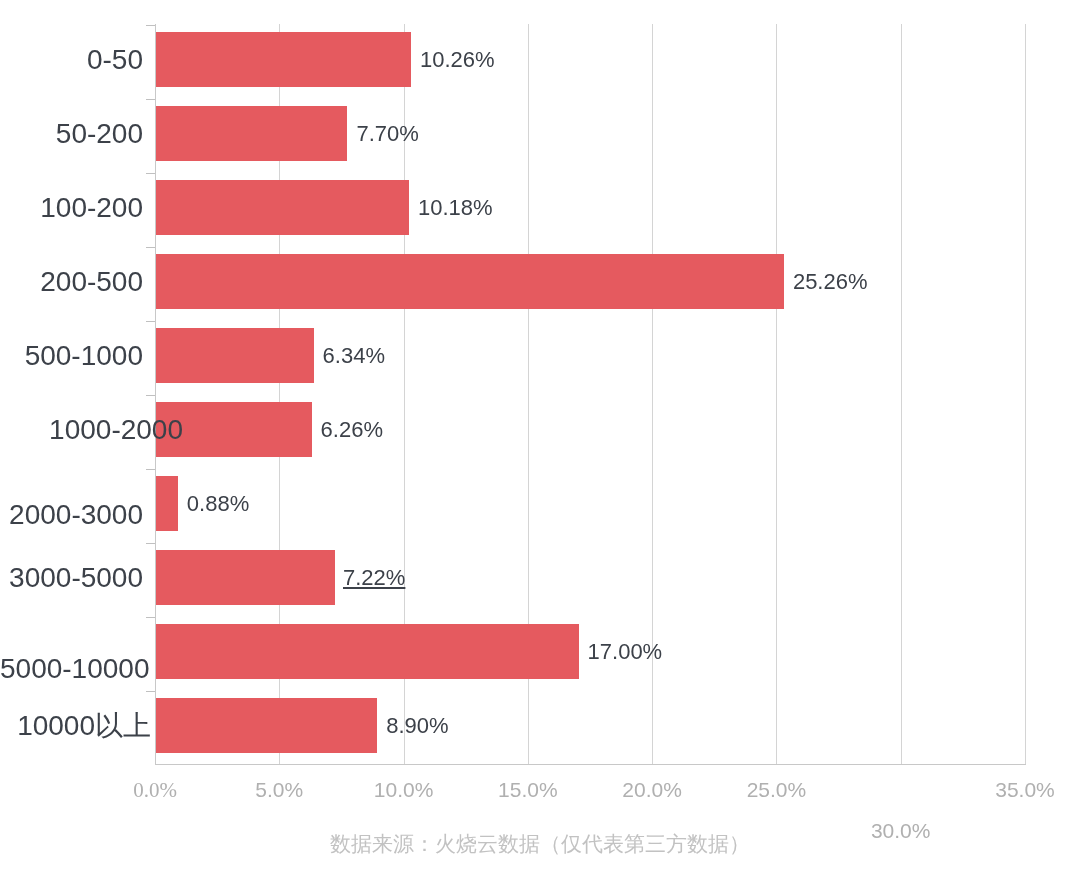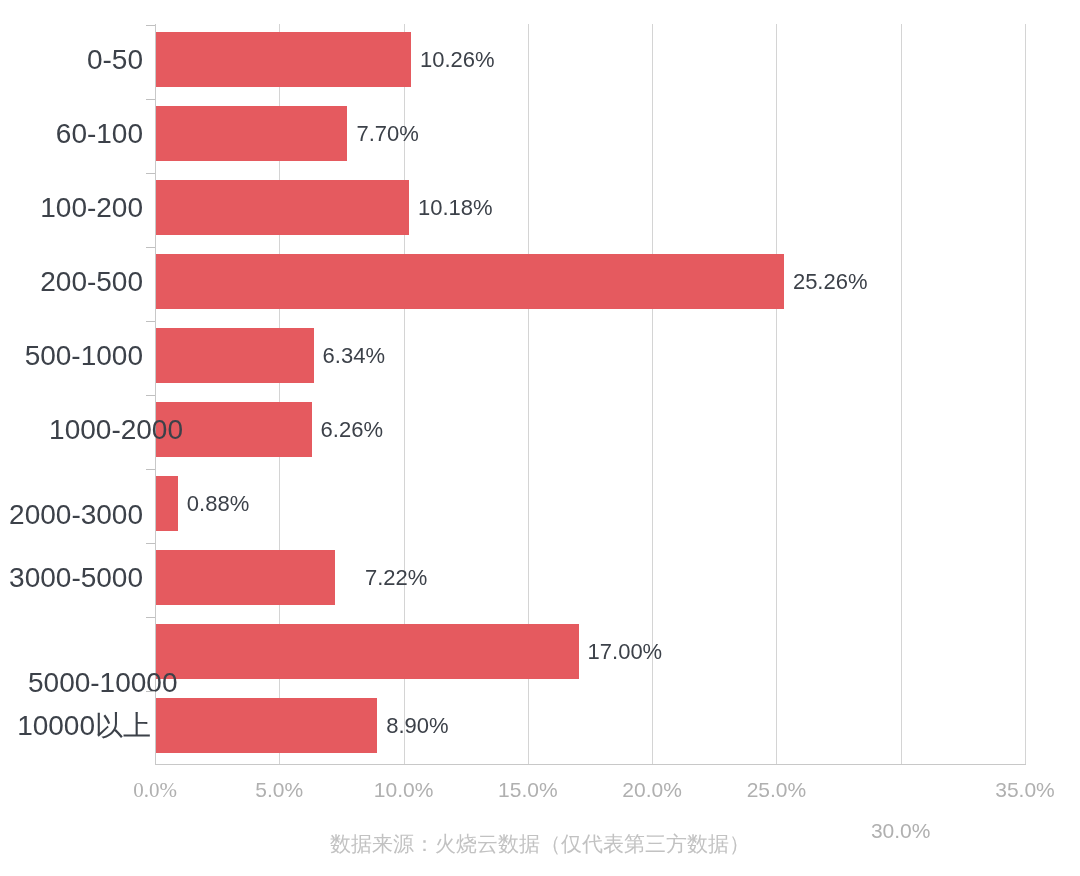--- a/index.html
+++ b/index.html
@@ -123,21 +123,21 @@
   <div class="axis-baseline"></div>
 
   <div id="series-layer">
       <div class="tick-mark" style="top: 25px;"></div>
       <div class="bar" title="0-50 10.26%" style="left: 156px; top: 31.55px; width: 255.034px; background: rgb(229, 90, 95);"></div>
       <div class="bar-value" style="left: 420.034px; top: 31.55px;">10.26%</div>
       <div class="cat-label-wrap" style="top: 31.55px;">0-50</div>
       <div class="tick-mark" style="top: 99px;"></div>
       <div class="bar" title="50-100 7.70%" style="left: 156px; top: 105.65px; width: 191.4px; background: rgb(229, 90, 95);"></div>
       <div class="bar-value" style="left: 356.4px; top: 105.65px;">7.70%</div>
-      <div class="cat-label-wrap" style="top: 105.65px;">60-100</div>
+      <div class="cat-label-wrap" style="top: 105.65px;">50-200</div>
       <div class="tick-mark" style="top: 173px;"></div>
       <div class="bar" title="100-200 10.18%" style="left: 156px; top: 179.75px; width: 253.046px; background: rgb(229, 90, 95);"></div>
       <div class="bar-value" style="left: 418.046px; top: 179.75px;">10.18%</div>
       <div class="cat-label-wrap" style="top: 179.75px;">100-200</div>
       <div class="tick-mark" style="top: 247px;"></div>
       <div class="bar" title="200-500 25.26%" style="left: 156px; top: 253.85px; width: 627.891px; background: rgb(229, 90, 95);"></div>
       <div class="bar-value" style="left: 792.891px; top: 253.85px;">25.26%</div>
       <div class="cat-label-wrap" style="top: 253.85px;">200-500</div>
       <div class="tick-mark" style="top: 321px;"></div>
       <div class="bar" title="500-1000 6.34%" style="left: 156px; top: 327.95px; width: 157.594px; background: rgb(229, 90, 95);"></div>
@@ -146,26 +146,26 @@
       <div class="tick-mark" style="top: 395px;"></div>
       <div class="bar" title="1000-2000 6.26%" style="left: 156px; top: 402.05px; width: 155.606px; background: rgb(229, 90, 95);"></div>
       <div class="bar-value" style="left: 320.606px; top: 402.05px;">6.26%</div>
       <div class="cat-label-wrap" style="top: 402.05px; padding-left: 40px;">1000-2000</div>
       <div class="tick-mark" style="top: 469px;"></div>
       <div class="bar" title="2000-3000 0.88%" style="left: 156px; top: 476.15px; width: 21.8743px; background: rgb(229, 90, 95);"></div>
       <div class="bar-value" style="left: 186.874px; top: 476.15px;">0.88%</div>
       <div class="cat-label-wrap" style="top: 487px;">2000-3000</div>
       <div class="tick-mark" style="top: 543px;"></div>
       <div class="bar" title="3000-5000 7.22%" style="left: 156px; top: 550.25px; width: 179.469px; background: rgb(229, 90, 95);"></div>
-      <div class="bar-value" style="left: 365px; top: 550.25px;">7.22%</div>
+      <div class="bar-value" style="left: 343px; top: 550.25px; text-decoration: underline;">7.22%</div>
       <div class="cat-label-wrap" style="top: 550.25px;">3000-5000</div>
       <div class="tick-mark" style="top: 617px;"></div>
       <div class="bar" title="5000-10000 17.00%" style="left: 156px; top: 624.35px; width: 422.571px; background: rgb(229, 90, 95);"></div>
       <div class="bar-value" style="left: 587.571px; top: 624.35px;">17.00%</div>
-      <div class="cat-label-wrap" style="top: 655px; padding-left: 28px;">5000-10000</div>
+      <div class="cat-label-wrap" style="top: 641px;">5000-10000</div>
       <div class="tick-mark" style="top: 691px;"></div>
       <div class="bar" title="10000以上 8.90%" style="left: 156px; top: 698.45px; width: 221.229px; background: rgb(229, 90, 95);"></div>
       <div class="bar-value" style="left: 386.229px; top: 698.45px;">8.90%</div>
       <div class="cat-label-wrap" style="top: 698.45px; padding-left: 8px;">10000以上</div>
     </div>
 
   <div id="xticks-layer">
       <div class="xtick-label" style="left: 155px; font-family: Liberation Serif, serif;">0.0%</div>
       <div class="xtick-label" style="left: 279.286px;">5.0%</div>
       <div class="xtick-label" style="left: 403.571px;">10.0%</div>

